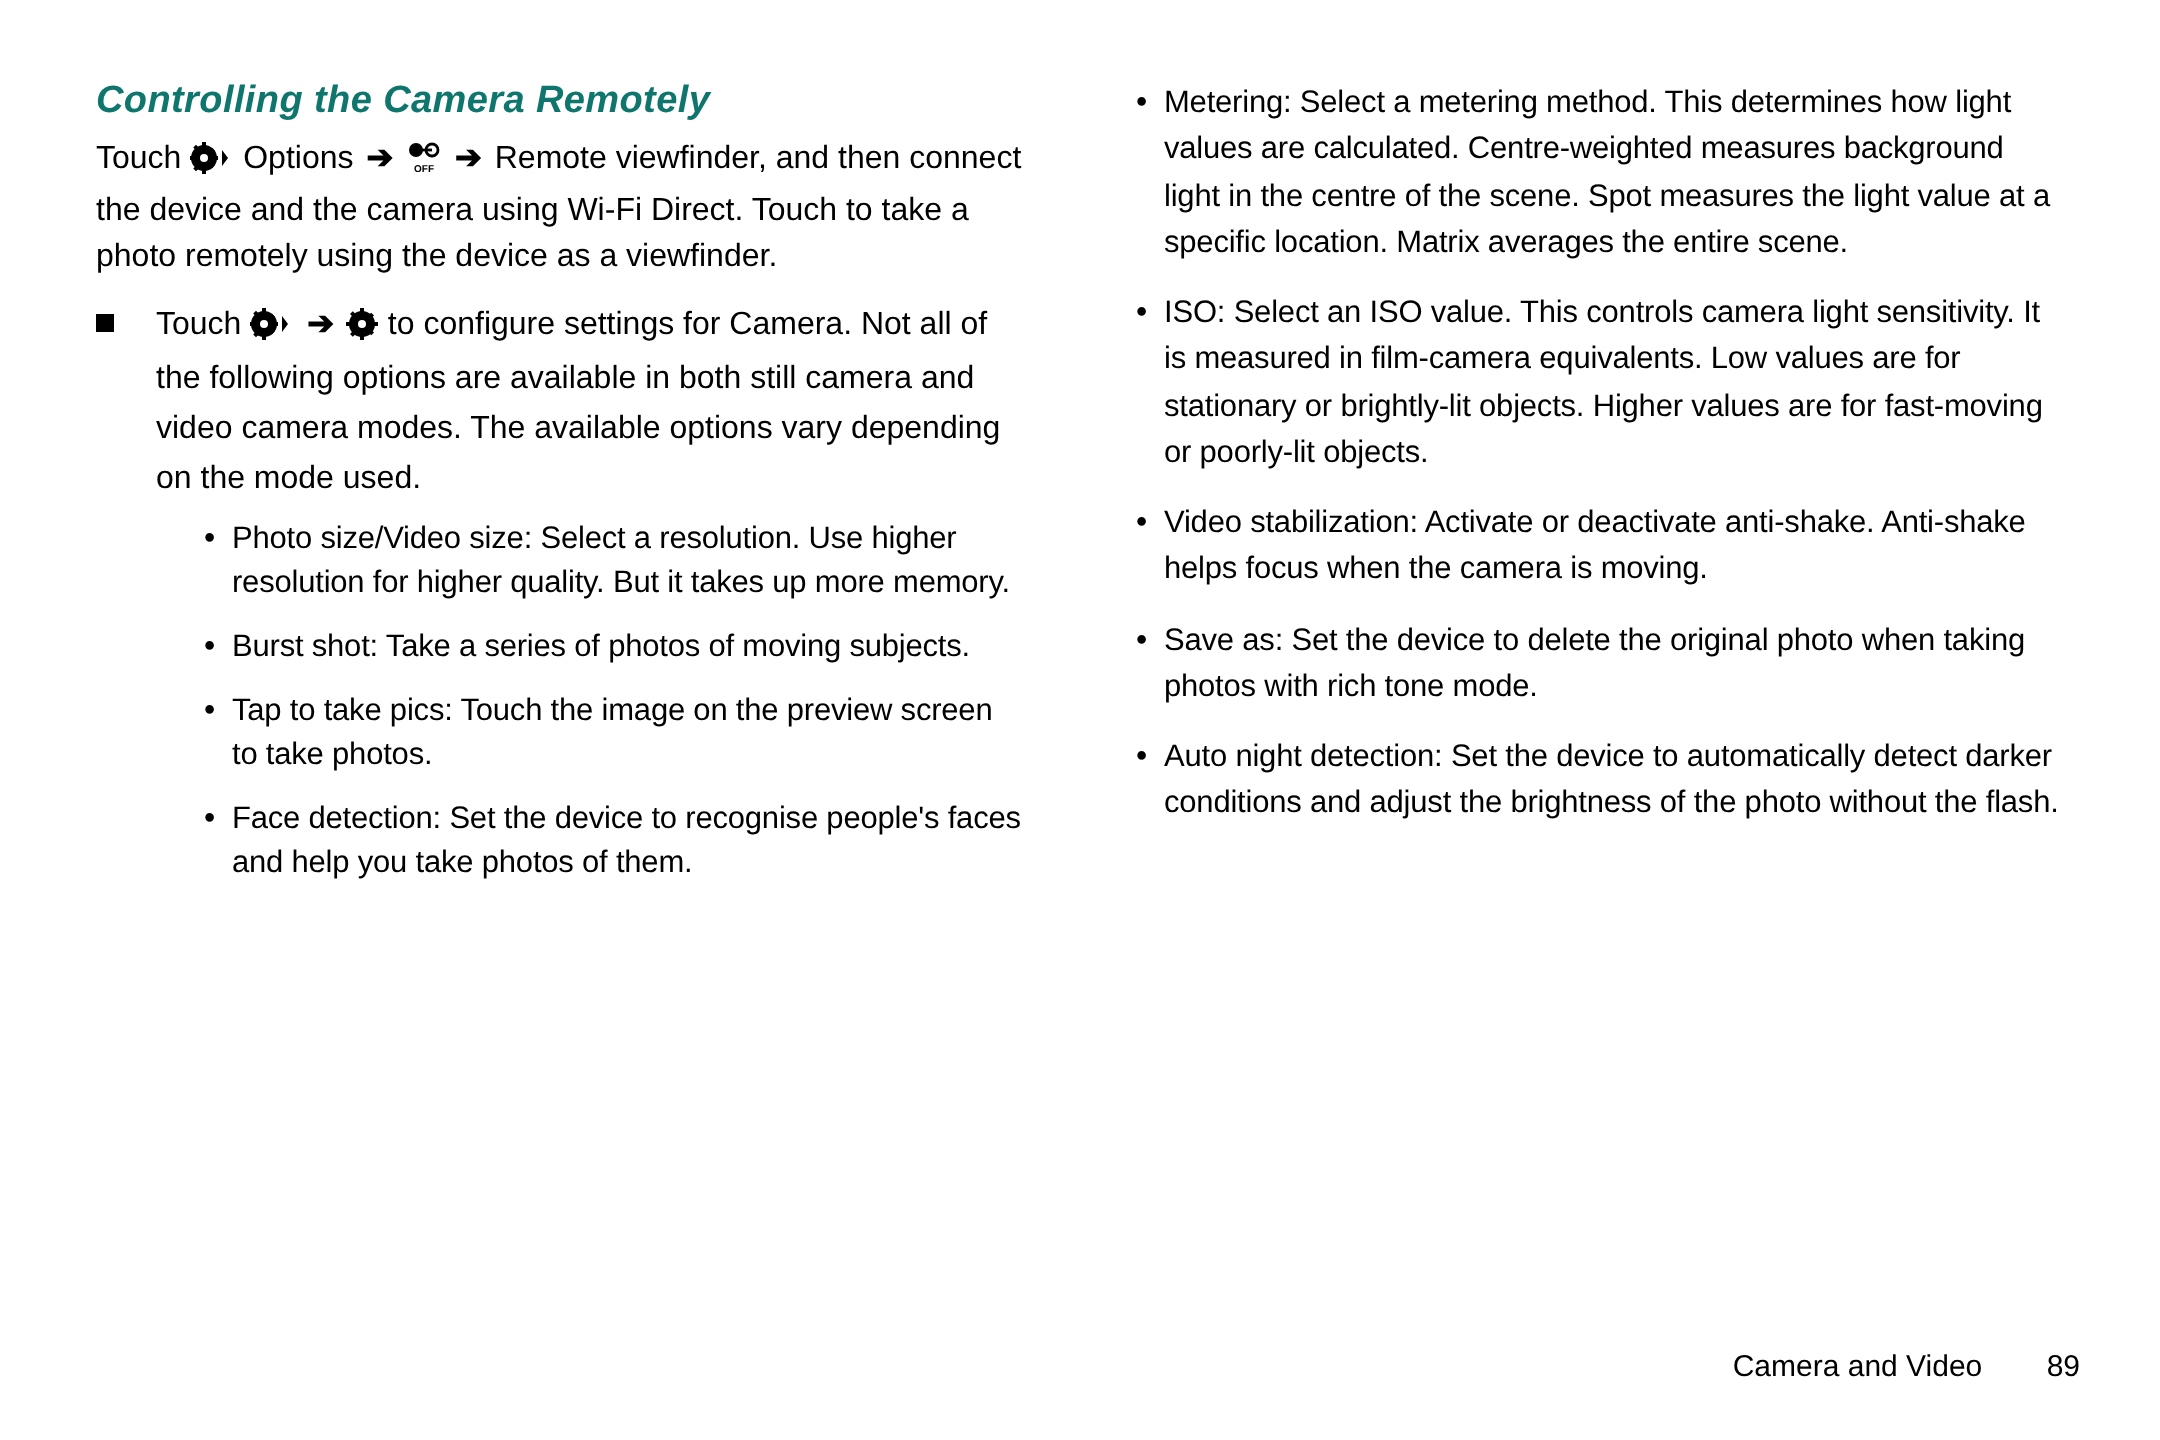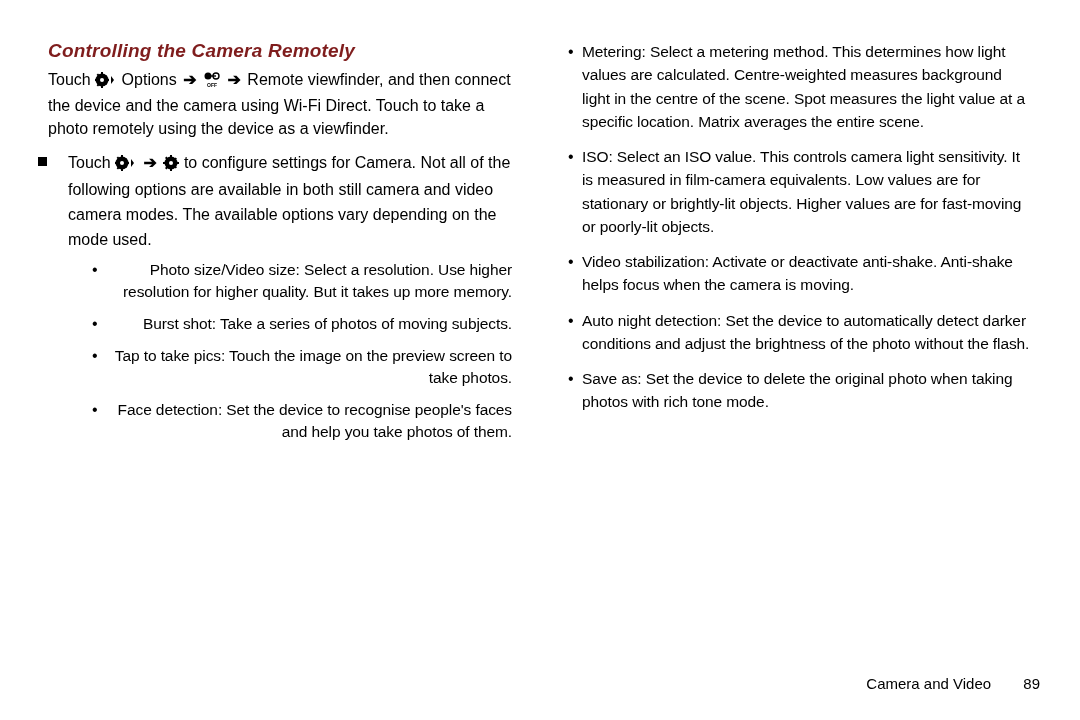--- a/index.html
+++ b/index.html
@@ -21,33 +21,33 @@
   .columns {
     column-count: 2;
     column-gap: 56px;
     column-fill: auto;
     height: 580px;
   }
   h3.section {
     font-family: Arial, Helvetica, sans-serif;
     font-weight: bold;
     font-style: italic;
-    color: #7f1d1d;
+    color: #0f766e;
     font-size: 19px;
     margin: 0 0 6px 0;
     letter-spacing: 0.2px;
   }
   p.body {
     font-size: 16px;
     line-height: 1.45;
     margin: 0 0 10px 0;
   }
   .square-bullet {
     position: relative;
-    margin-left: 20px;
+    margin-left: 30px;
     font-size: 16px;
     line-height: 1.55;
     margin-bottom: 10px;
   }
   .square-bullet::before {
     content: "";
     position: absolute;
     left: -30px;
     top: 6px;
     width: 9px;
@@ -60,21 +60,20 @@
     margin: 6px 0 0 24px;
   }
   ul.sub > li {
     position: relative;
     padding-left: 14px;
     margin-bottom: 10px;
     font-size: 15.5px;
     line-height: 1.42;
     font-stretch: condensed;
     letter-spacing: -0.1px;
-    text-align: right;
   }
   ul.sub > li::before {
     content: "•";
     position: absolute;
     left: 0;
     top: 0;
     font-size: 16px;
   }
   ul.sub2 {
     list-style: none;
@@ -186,22 +185,22 @@
         <li><span class="b">Tap to take pics</span><span>: Touch the image on the preview screen to take photos.</span></li>
         <li><span class="b">Face detection</span><span>: Set the device to recognise people's faces and help you take photos of them.</span></li>
       </ul>
     </div>
 
     <div class="col2block">
       <ul class="sub2">
         <li><span class="b">Metering</span><span>: Select a metering method. This determines how light values are calculated. Centre-weighted measures background light in the centre of the scene. Spot measures the light value at a specific location. Matrix averages the entire scene.</span></li>
         <li><span class="b">ISO</span><span>: Select an ISO value. This controls camera light sensitivity. It is measured in film-camera equivalents. Low values are for stationary or brightly-lit objects. Higher values are for fast-moving or poorly-lit objects.</span></li>
         <li><span class="b">Video stabilization</span><span>: Activate or deactivate anti-shake. Anti-shake helps focus when the camera is moving.</span></li>
+        <li><span class="b">Save as</span><span>: Set the device to delete the original photo when taking photos with rich tone mode.</span></li>
         <li><span class="b">Auto night detection</span><span>: Set the device to automatically detect darker conditions and adjust the brightness of the photo without the flash.</span></li>
-        <li><span class="b">Save as</span><span>: Set the device to delete the original photo when taking photos with rich tone mode.</span></li>
       </ul>
     </div>
 
   </div>
 
   <div class="footer">
     <span>Camera and Video</span>
     <span class="num">89</span>
   </div>
 </div>

